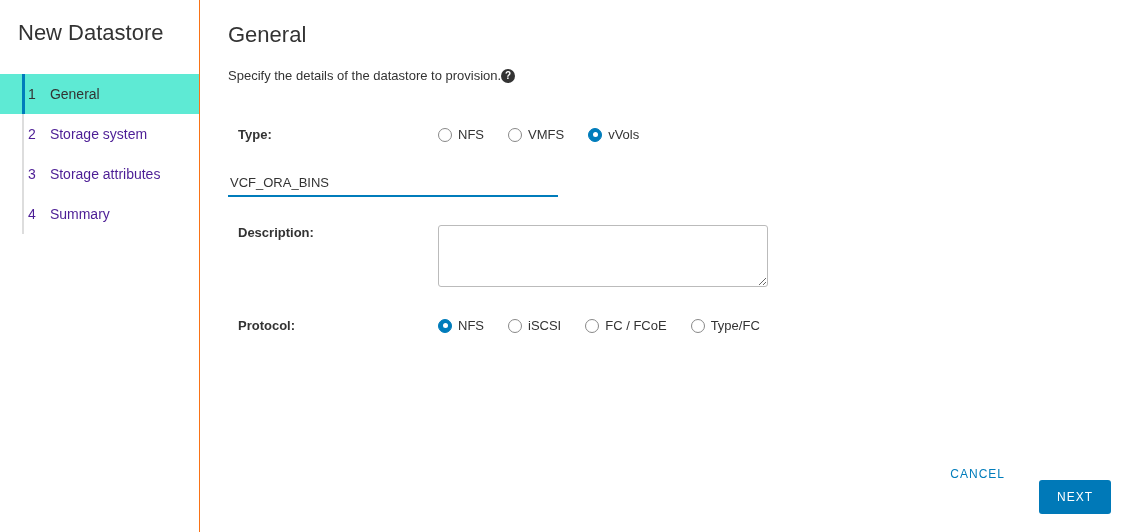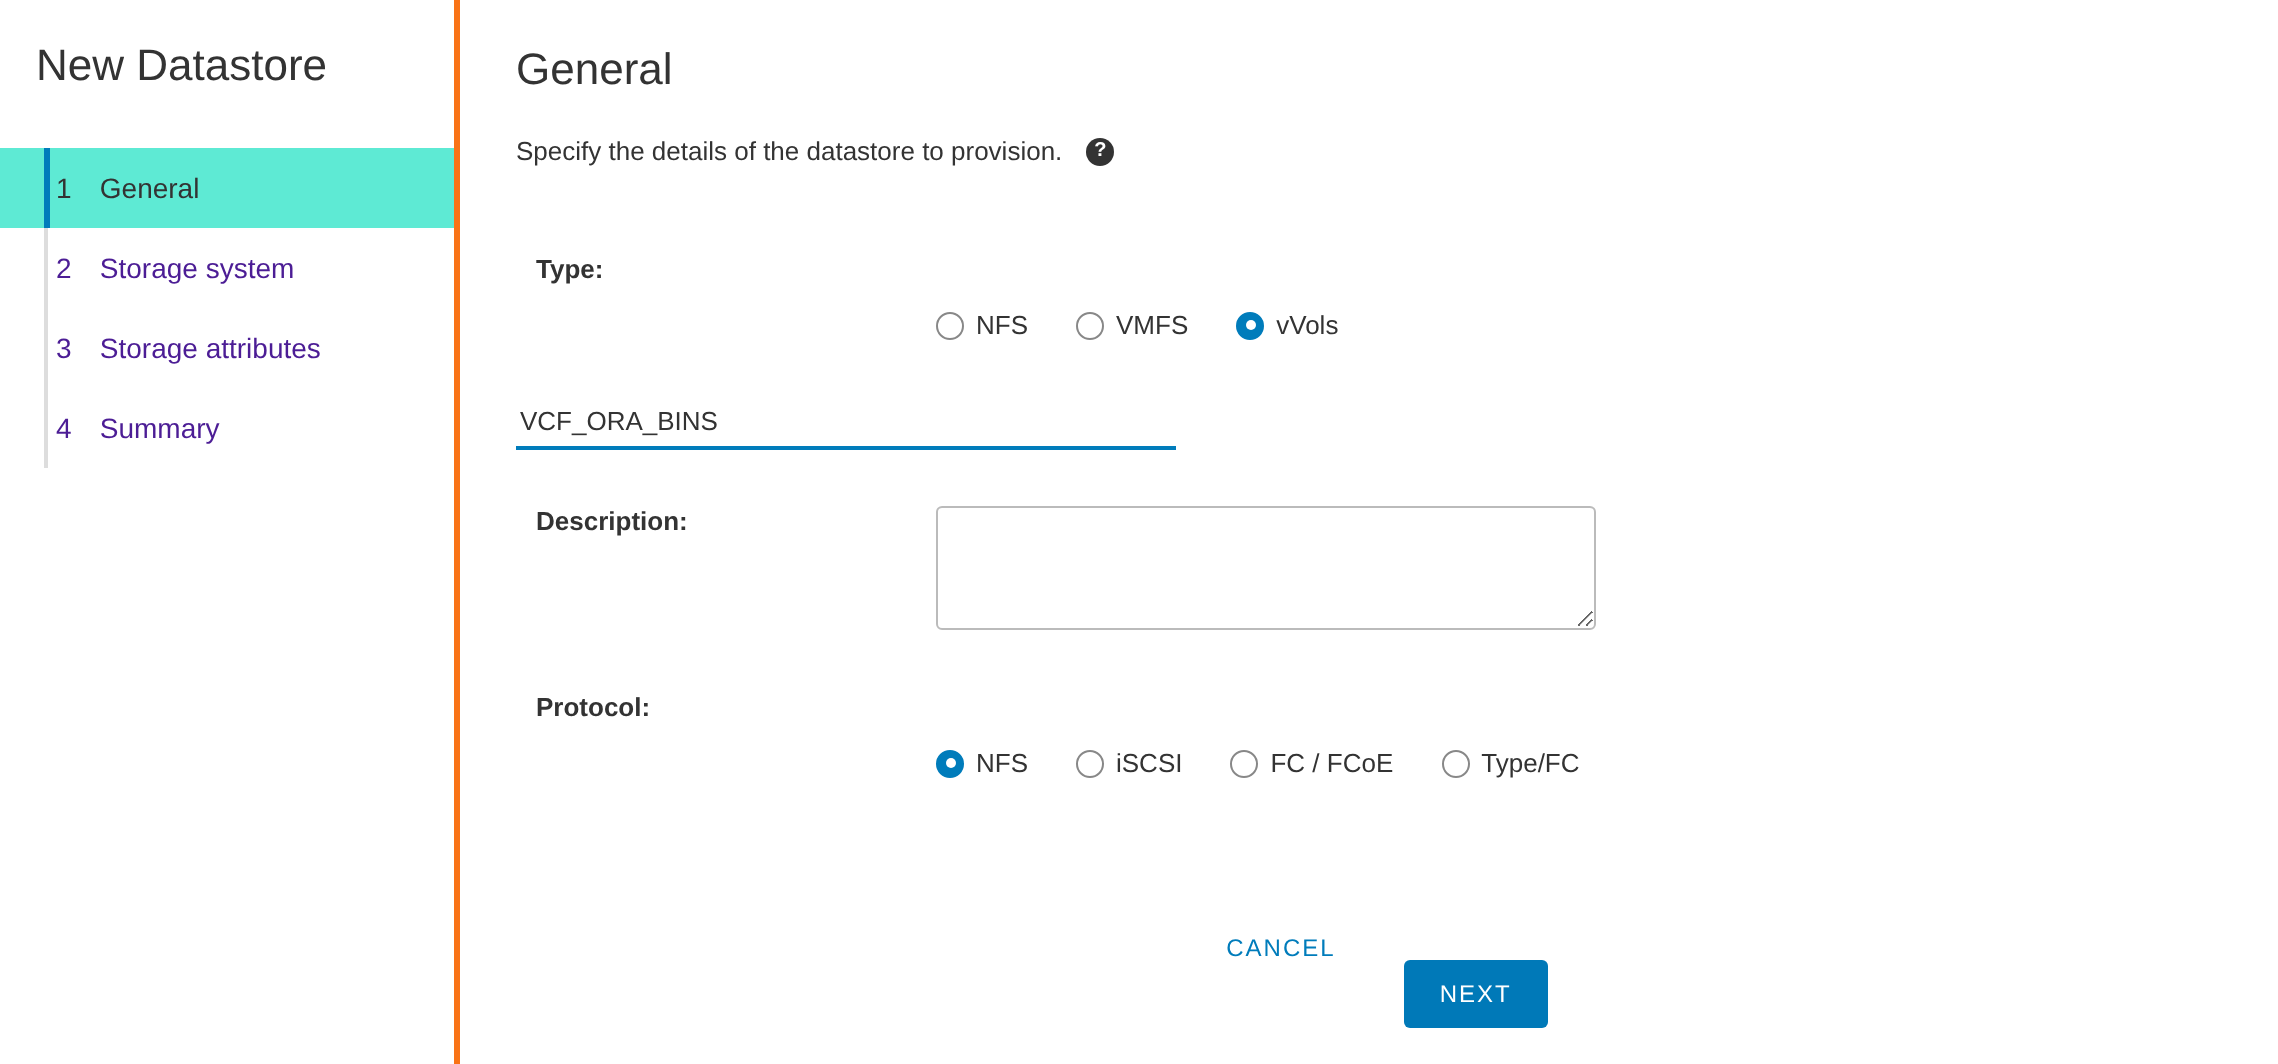--- a/index.html
+++ b/index.html
@@ -1,53 +1,53 @@
 <!DOCTYPE html>
 <html><head>
 <meta charset="utf-8">
 <style>
   * { box-sizing: border-box; margin: 0; padding: 0; }
   html, body { width: 1139px; height: 532px; font-family: "Segoe UI", Arial, sans-serif; font-size: 14px; color: #333; background: #fff; }
   .wizard { display: flex; width: 100%; height: 100%; }
 
   
-  .sidebar { width: 230px; padding: 20px 0 0 0; border-right: 3px solid #f97316; }
+  .sidebar { width: 200px; padding: 20px 0 0 0; border-right: 1px solid #f97316; }
   .sidebar-title { font-size: 22px; font-weight: 300; color: #333; padding: 0 18px 28px; }
   .steps { position: relative; }
   .step-line { position: absolute; left: 22px; top: 0; bottom: 0; width: 2px; background: #ddd; }
   .step { padding: 12px 18px 12px 28px; color: #4c1d95; font-size: 14px; position: relative; cursor: pointer; }
   .step .num { display: inline-block; width: 14px; margin-right: 4px; }
   .step.active { background: #5eead4; color: #333; }
   .step.active::before { content: ""; position: absolute; left: 22px; top: 0; bottom: 0; width: 3px; background: #007cbb; }
 
   
   .main { flex: 1; padding: 22px 28px 18px 28px; display: flex; flex-direction: column; }
   .page-title { font-size: 22px; font-weight: 300; margin-bottom: 20px; }
-  .page-subtitle { font-size: 13px; color: #333; margin-bottom: 30px; display: flex; align-items: center; gap: 12px; }
+  .page-subtitle { font-size: 13px; color: #333; margin-bottom: 30px; display: flex; align-items: center; gap: 0; }
   .help-icon { display:inline-flex; width:14px; height:14px; border-radius:50%; background:#333; color:#fff; font-size:10px; font-weight:bold; align-items:center; justify-content:center; }
 
   .form { flex: 1; }
   .row { display: flex; align-items: flex-start; padding: 14px 0; }
   .label-col { width: 210px; font-weight: 600; font-size: 13px; color: #333; padding-left: 10px; }
   .field-col { flex: 0 0 340px; }
   .extra-col { padding-left: 40px; }
 
   .underline-input { width: 330px; border: none; border-bottom: 1px solid #bbb; padding: 5px 2px; font-size: 13px; color: #888; background: transparent; outline: none; }
   .underline-input.active { color: #333; border-bottom: 2px solid #007cbb; }
   textarea.desc { width: 330px; height: 62px; border: 1px solid #bbb; border-radius: 3px; resize: both; font-family: inherit; font-size: 13px; padding: 4px; outline: none; }
 
   .browse { color: #9aa0a6; letter-spacing: 1px; font-size: 12px; cursor: pointer; }
 
-  .radio-group { display: flex; gap: 24px; align-items: center; flex-wrap: nowrap; margin-top: 28px; }
+  .radio-group { display: flex; gap: 24px; align-items: center; flex-wrap: nowrap; }
   .radio { display: flex; align-items: center; gap: 6px; cursor: pointer; font-size: 13px; white-space: nowrap; }
   .radio-circle { width: 14px; height: 14px; border: 1.5px solid #888; border-radius: 50%; display: inline-flex; align-items: center; justify-content: center; flex-shrink: 0; }
   .radio.selected .radio-circle { border-color: #007cbb; background: #007cbb; }
   .radio.selected .radio-circle::after { content: ""; width: 5px; height: 5px; background: #fff; border-radius: 50%; }
 
-  .footer { display: flex; justify-content: center; align-items: center; gap: 16px; padding-top: 14px; }
+  .footer { display: flex; justify-content: flex-end; align-items: center; gap: 16px; padding-top: 14px; }
   .btn { font-size: 12px; letter-spacing: 1px; padding: 10px 18px; cursor: pointer; border-radius: 3px; }
   .btn-cancel { color: #007cbb; background: transparent; border: none; }
   .btn-next { color: #fff; background: #0079b8; border: none; margin-top: 47px; }
 </style>
 </head>
 <body>
 
 <div class="wizard">
   <div class="sidebar">
     <div class="sidebar-title">New Datastore</div>

